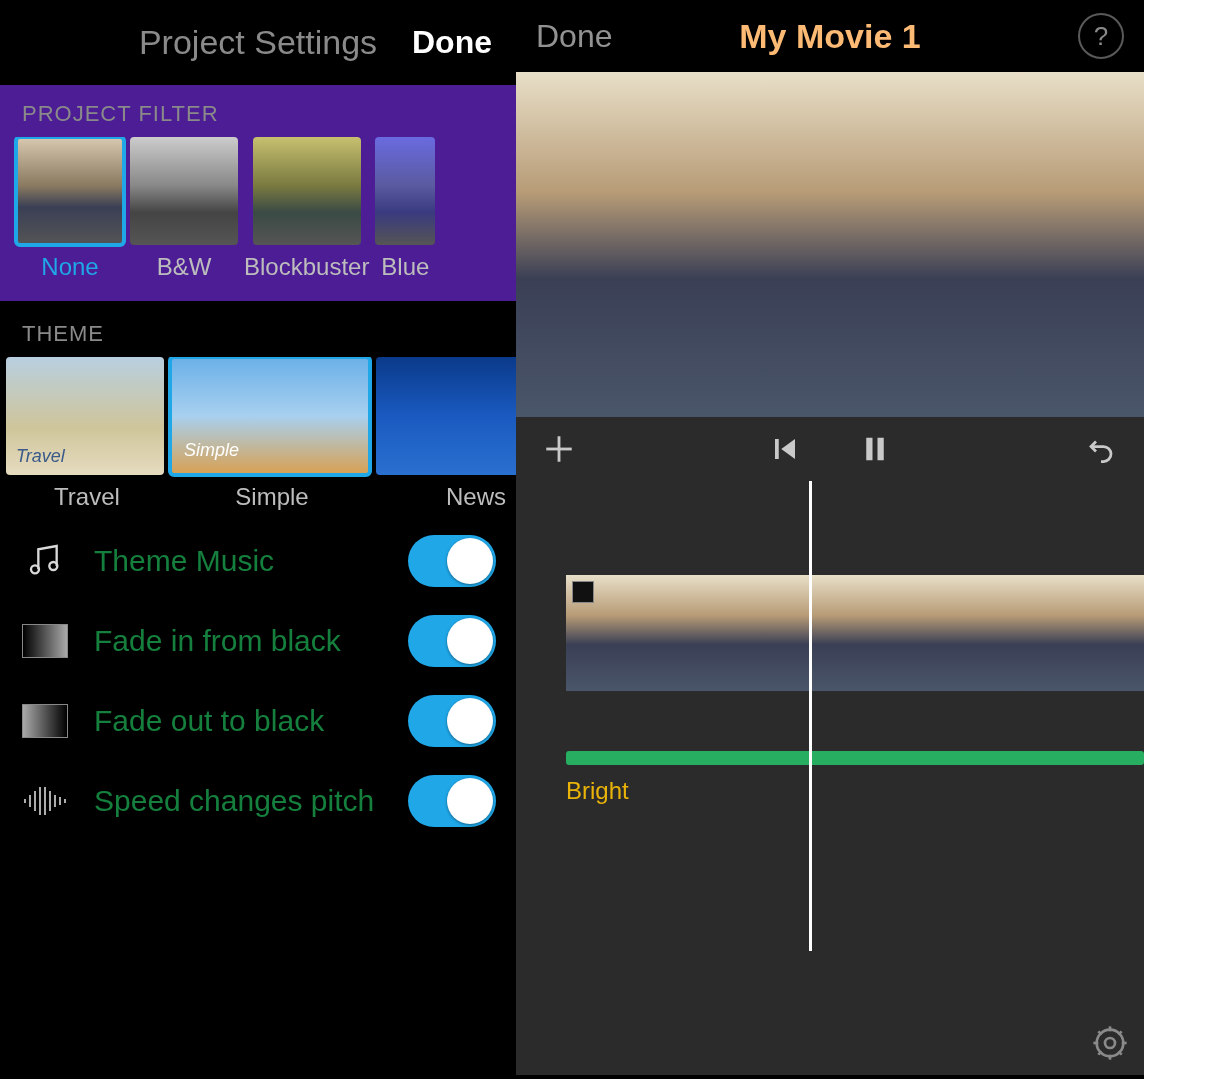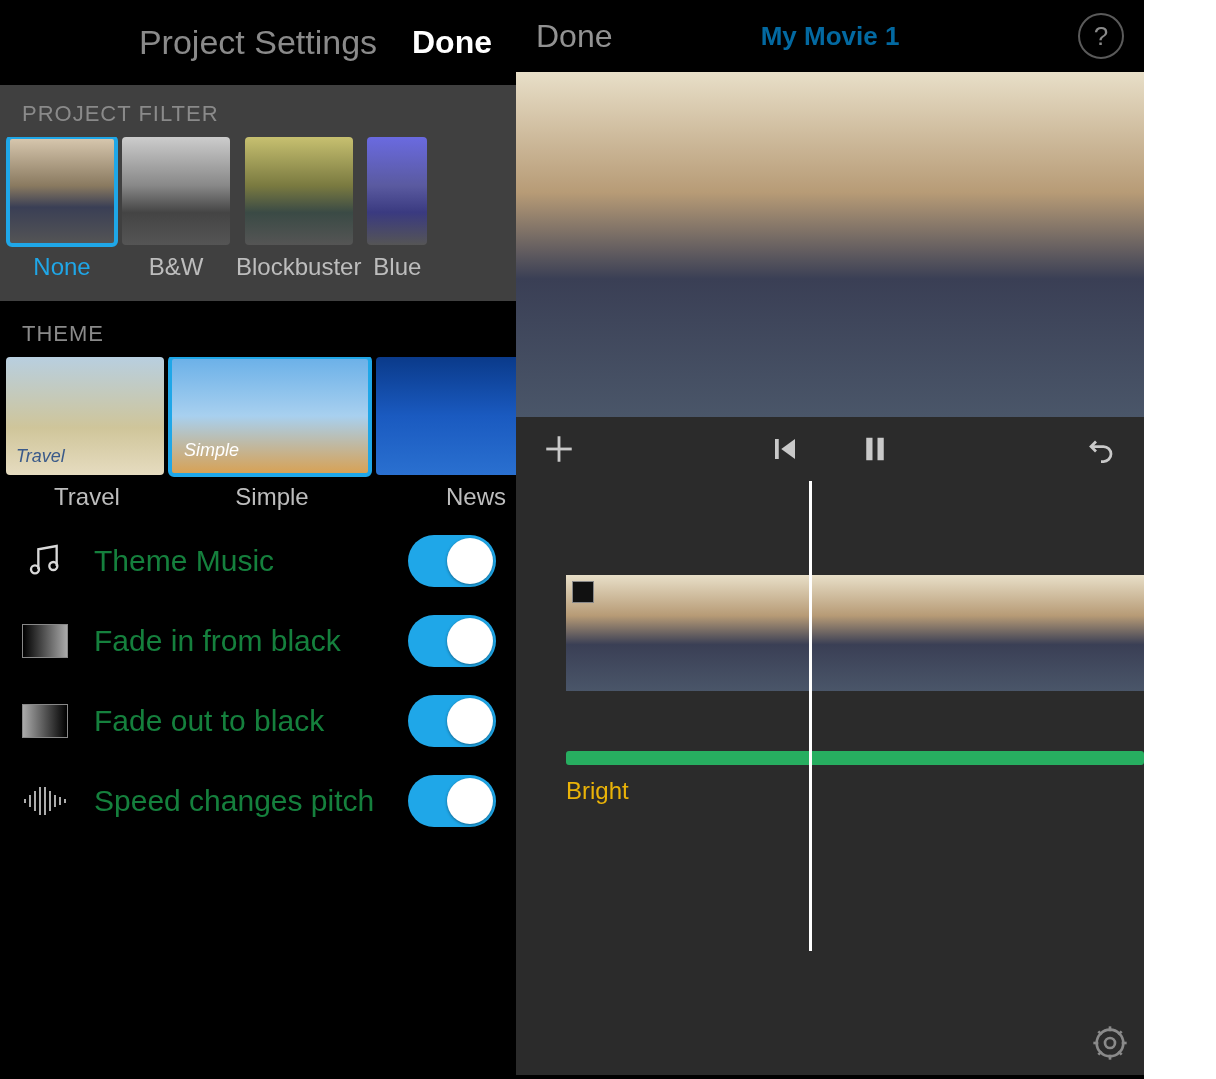--- a/index.html
+++ b/index.html
@@ -7,22 +7,22 @@
   .pane { height: 1079px; background: #000; position: relative; overflow: hidden; }
   .pane-left { width: 516px; }
   .pane-right { width: 628px; margin-left: 0; }
 
   
   .ps-header { height: 85px; display: flex; align-items: center; justify-content: center; position: relative; }
   .ps-title { color: #8a8a8a; font-size: 34px; font-weight: 400; }
   .ps-done { position: absolute; right: 24px; color: #fff; font-size: 32px; font-weight: 600; }
 
   .section-label { color: #8a8a8a; font-size: 22px; letter-spacing: 1px; padding: 20px 0 10px 22px; }
-  .filter-strip { background: #404040; padding: 10px 0 20px 0; }
-  .filter-row { display: flex; gap: 6px; padding-left: 8px; overflow: hidden; }
+  .filter-strip { background: #4c1d95; padding: 10px 0 20px 0; }
+  .filter-row { display: flex; gap: 6px; padding-left: 16px; overflow: hidden; }
   .filter-item { display: flex; flex-direction: column; align-items: center; }
   .filter-thumb { width: 108px; height: 108px; border-radius: 4px; position: relative; background: #444; }
   .filter-thumb.selected { outline: 4px solid #1fa7e8; outline-offset: -2px; }
   .filter-label { font-size: 24px; margin-top: 8px; color: #bdbdbd; }
   .filter-item.selected .filter-label { color: #1fa7e8; }
 
   .theme-strip { padding-top: 0; }
   .theme-row { display: flex; gap: 6px; padding-left: 6px; overflow: hidden; }
   .theme-item { display: flex; flex-direction: column; }
   .theme-thumb { width: 200px; height: 118px; border-radius: 4px; background: #555; position: relative; overflow: hidden; }
@@ -37,21 +37,21 @@
   .switch::after { content: ""; position: absolute; width: 46px; height: 46px; border-radius: 50%; background: #fff; top: 3px; right: 3px; box-shadow: 0 1px 3px rgba(0,0,0,.4); }
 
   
   .fade-box { width: 46px; height: 34px; border: 1px solid #888; }
   .fade-in-bg { background: linear-gradient(to right, #000, #aaa); }
   .fade-out-bg { background: linear-gradient(to right, #aaa, #000); }
 
   
   .ed-header { height: 72px; display: flex; align-items: center; justify-content: center; position: relative; }
   .ed-done { position: absolute; left: 20px; color: #929292; font-size: 32px; }
-  .ed-title { color: #0369a1; font-size: 26px; font-weight: 600; }
+  .ed-title { color: #fdba74; font-size: 34px; font-weight: 600; }
   .ed-help { position: absolute; right: 20px; width: 46px; height: 46px; border: 2px solid #5a5a5a; border-radius: 50%; color: #8a8a8a; display: flex; align-items: center; justify-content: center; font-size: 26px; }
 
   .preview { width: 100%; height: 345px; background: #222; position: relative; overflow: hidden; }
 
   .controls { background: #2b2b2b; height: 64px; display: flex; align-items: center; justify-content: space-between; padding: 0 26px; position: relative; }
   .ctrl-icon { color: #c9c9c9; }
   .ctrl-center { display: flex; gap: 60px; align-items: center; }
   .playhead-marker { position: absolute; left: 50%; top: 100%; transform: translateX(-50%); }
   .marker-tri { width: 0; height: 0; border-left: 16px solid transparent; border-right: 16px solid transparent; border-top: 20px solid #2b2b2b; }
 

